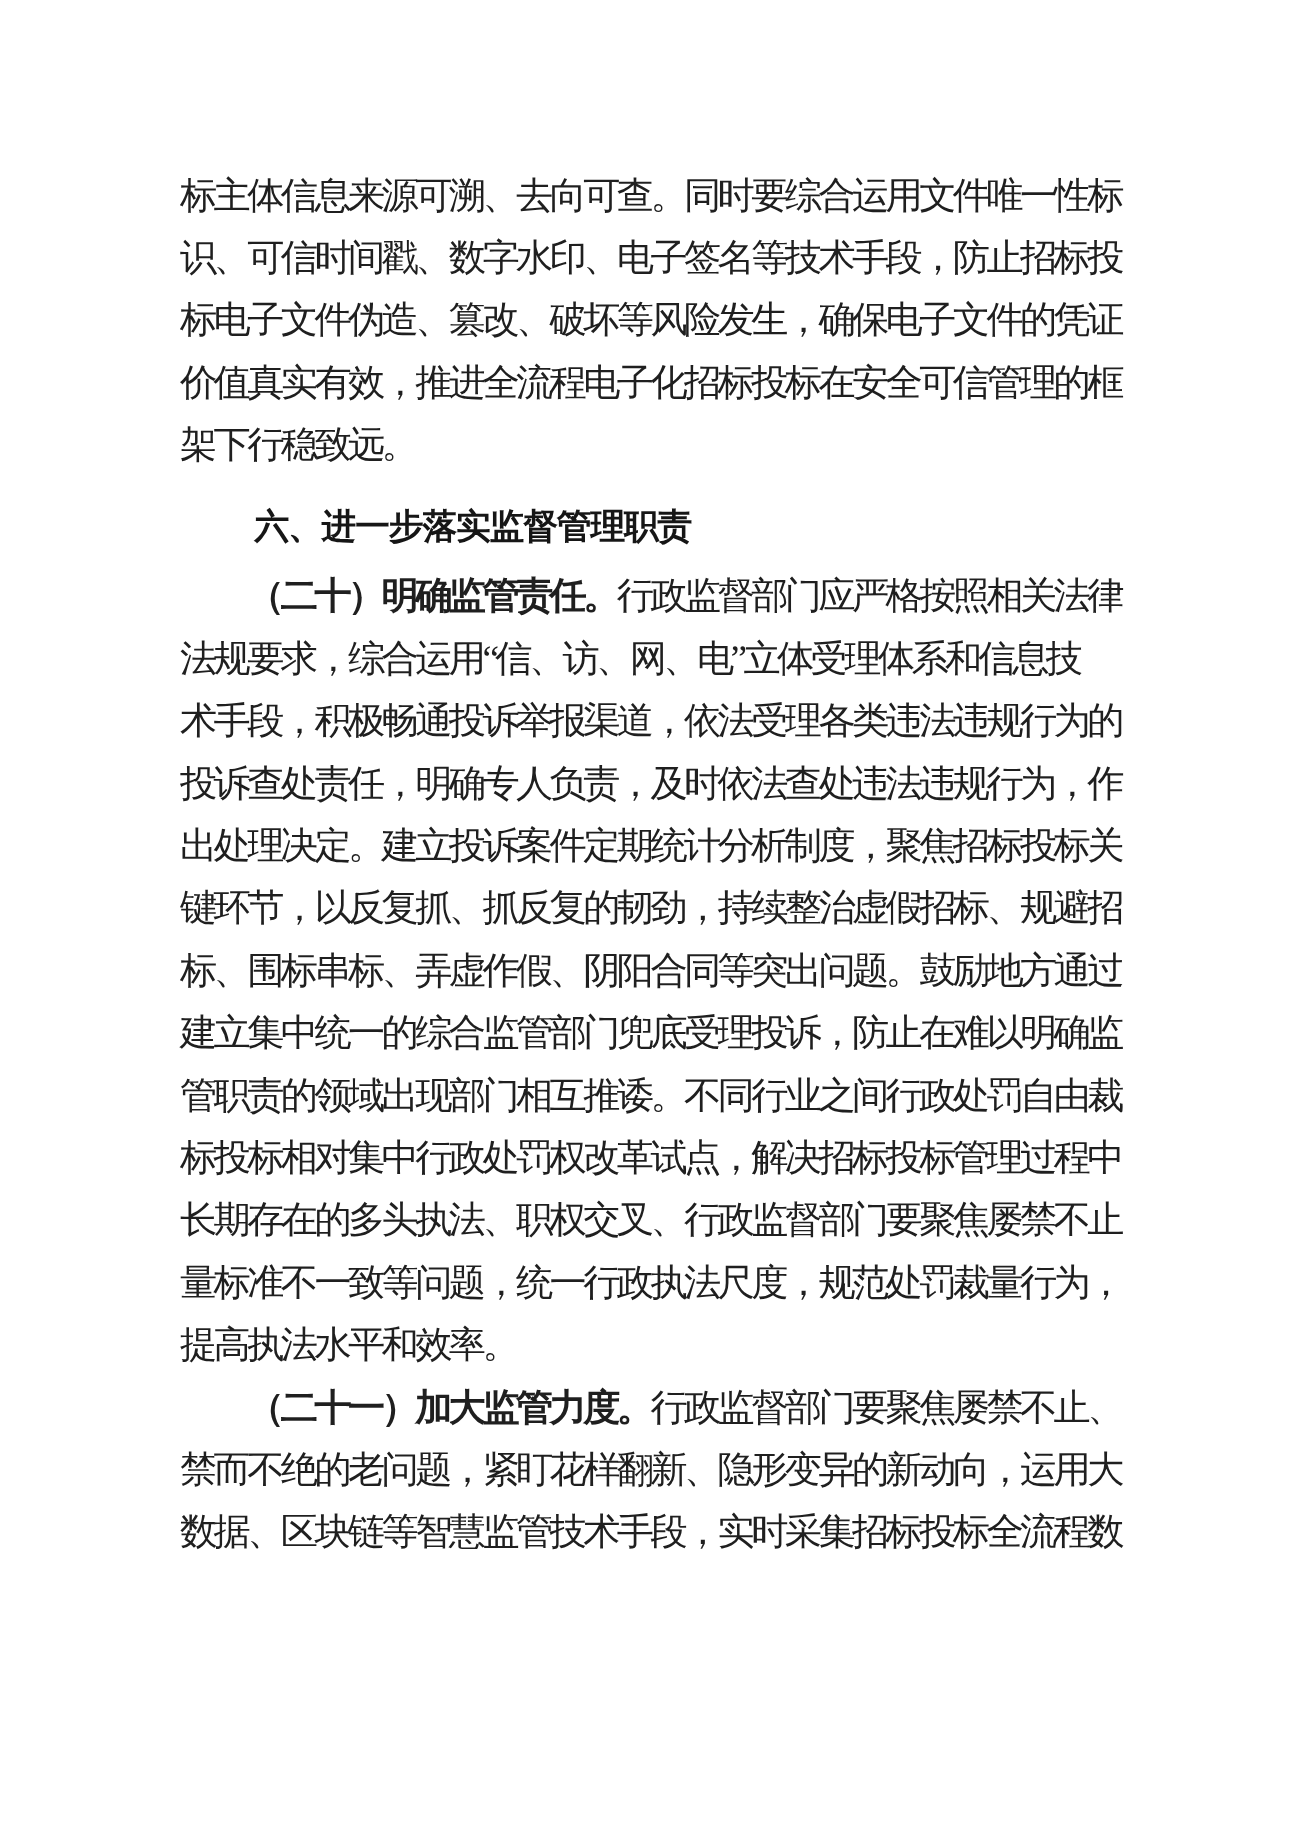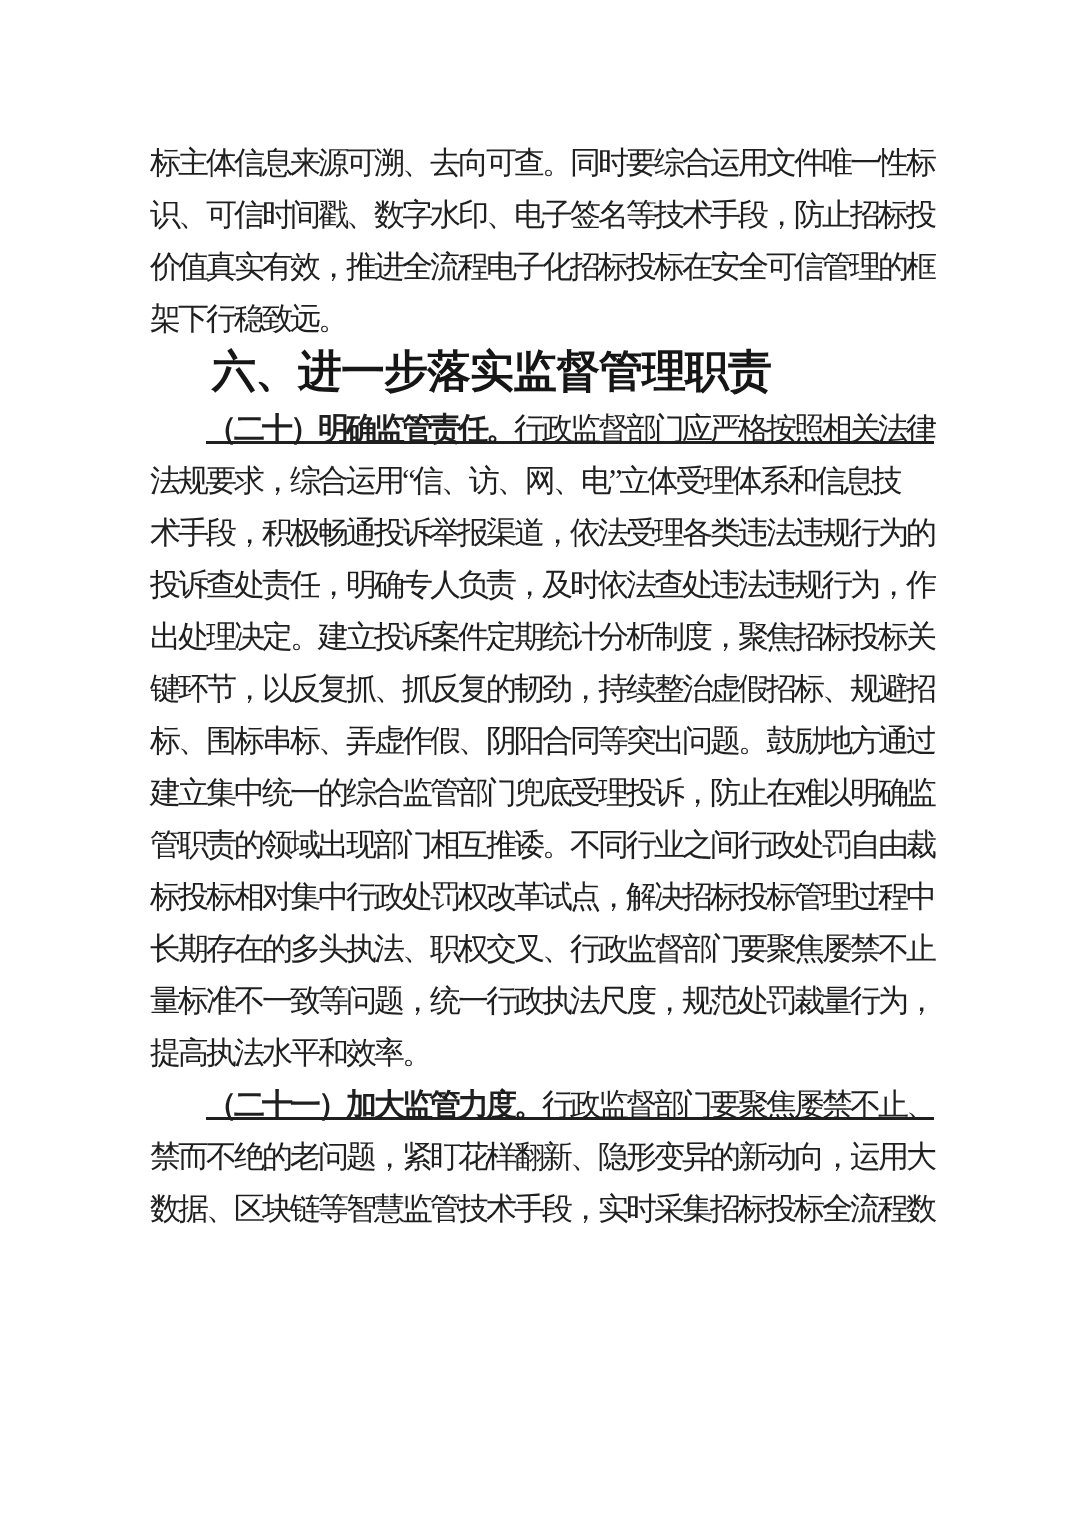--- a/index.html
+++ b/index.html
@@ -25,30 +25,30 @@
   .line {
     height: 52px;
     line-height: 52px;
     font-size: 31px;
     letter-spacing: -3px;
     white-space: nowrap;
   }
   .paragraph { margin: 0; }
   .paragraph.indented .line.first {
     text-indent: 56px;
-    text-decoration: underline;
   }
   .lead {
     font-weight: 700;
   }
   .heading {
+    margin-top: 16px;
     margin-bottom: 6px;
     height: 52px;
     line-height: 52px;
-    font-size: 44px;
+    font-size: 29px;
     font-weight: 700;
     letter-spacing: -1px;
     text-indent: 62px;
     white-space: nowrap;
     font-family: "Liberation Sans", sans-serif;
     color: #161616;
   }
   .footer {
     position: absolute;
     top: 1408px;
@@ -62,20 +62,21 @@
   }
 </style>
 </head>
 <body>
 
 <div class="page">
   <div class="content">
       <div class="paragraph">
         <div class="line">标主体信息来源可溯、去向可查。同时要综合运用文件唯一性标</div>
         <div class="line">识、可信时间戳、数字水印、电子签名等技术手段，防止招标投</div>
+        <div class="line">标电子文件伪造、篡改、破坏等风险发生，确保电子文件的凭证</div>
         <div class="line">价值真实有效，推进全流程电子化招标投标在安全可信管理的框</div>
         <div class="line">架下行稳致远。</div>
       </div>
       <div class="heading">六、进一步落实监督管理职责</div>
       <div class="paragraph indented">
         <div class="line first"><b class="lead">（二十）明确监管责任。</b>行政监督部门应严格按照相关法律</div>
         <div class="line">法规要求，综合运用“信、访、网、电”立体受理体系和信息技</div>
         <div class="line">术手段，积极畅通投诉举报渠道，依法受理各类违法违规行为的</div>
         <div class="line">投诉查处责任，明确专人负责，及时依法查处违法违规行为，作</div>
         <div class="line">出处理决定。建立投诉案件定期统计分析制度，聚焦招标投标关</div>

